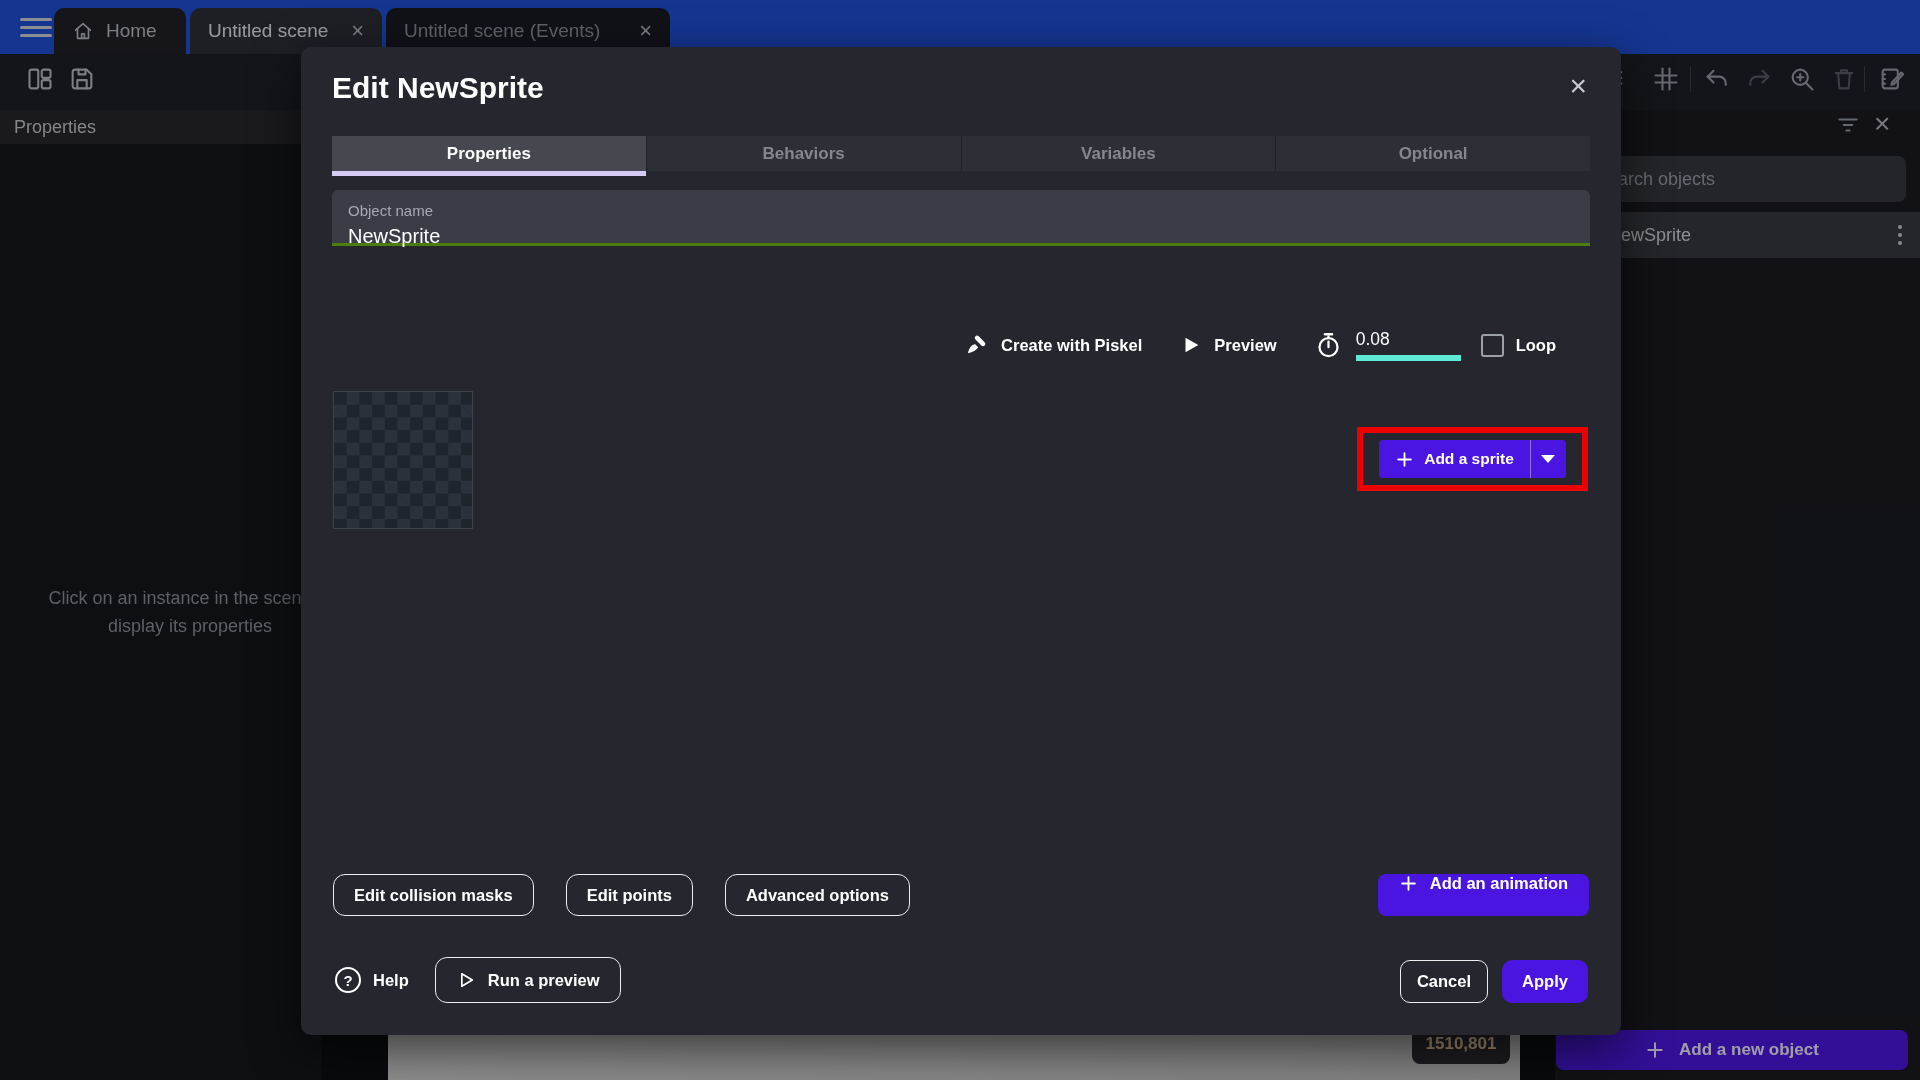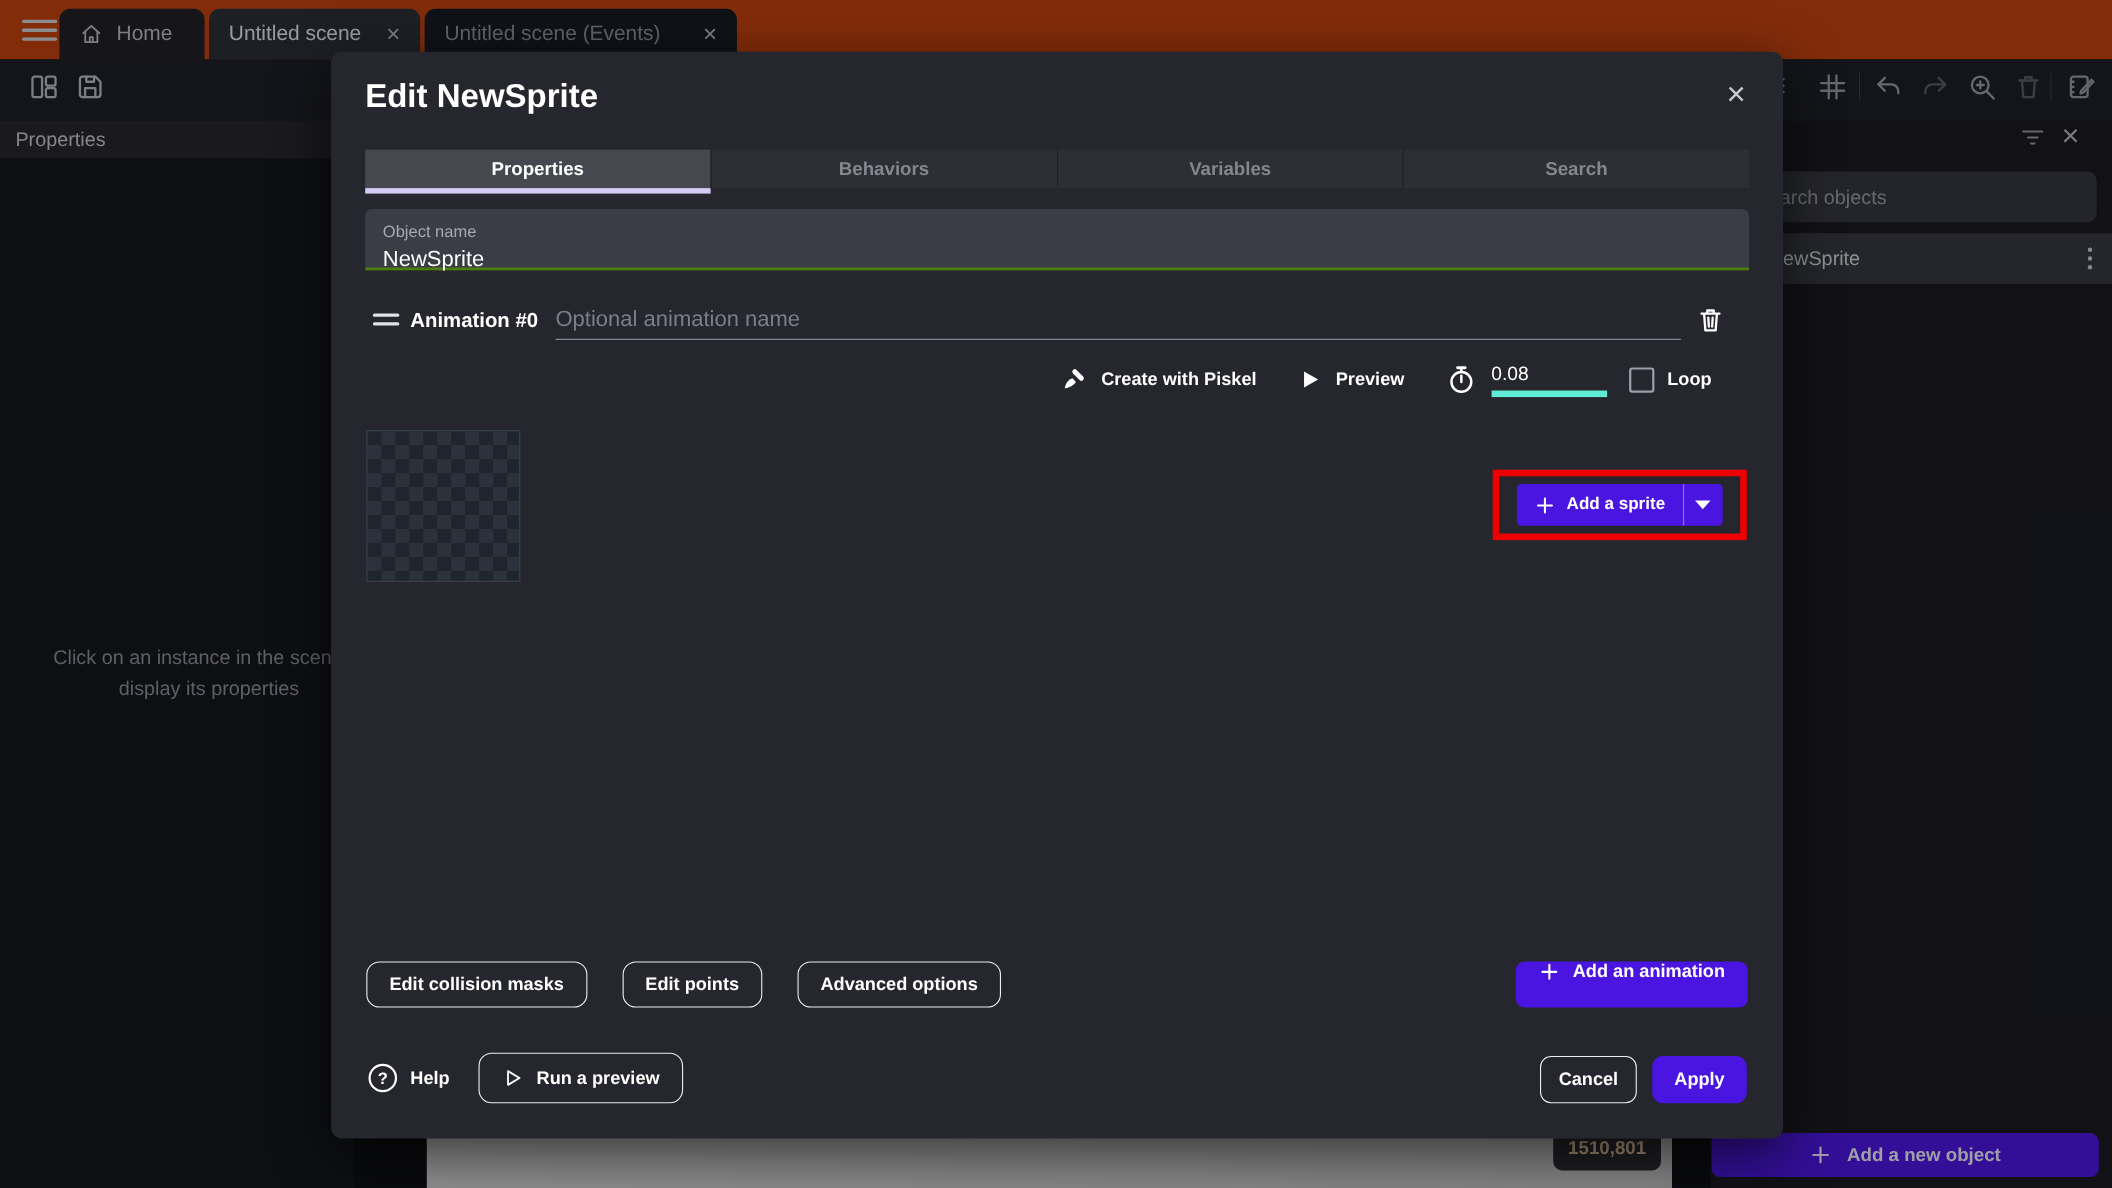--- a/index.html
+++ b/index.html
@@ -1,21 +1,21 @@
 <!DOCTYPE html>
 <html style="--accent: #4a15e0; --highlight-red: #ec0000; --tab-underline: #d6cbf4;"><head>
 <meta charset="utf-8">
 <style>
   * { margin:0; padding:0; box-sizing:border-box; }
   html,body { width:1920px; height:1080px; overflow:hidden; background:#0c0d10;
     font-family:"Liberation Sans","DejaVu Sans",sans-serif; }
   .stage { position:relative; width:1920px; height:1080px; background:#0c0d10; overflow:hidden; }
 
   
-  .topbar { position:absolute; left:0; top:0; width:1920px; height:54px; background:#c2410c; }
+  .topbar { position:absolute; left:0; top:0; width:1920px; height:54px; background:#1d4ed8; }
   .hamburger { position:absolute; left:20px; top:18px; width:32px; height:20px; cursor:pointer; }
   .hamburger span { display:block; height:3px; background:#d2d4d8; border-radius:2px; margin-bottom:5px; }
   .tab { position:absolute; top:8px; height:46px; display:flex; align-items:center; gap:12px;
          padding:0 18px; border-radius:10px 10px 0 0; font-size:19px; color:#8f929a; }
   .tab-home { left:54px; width:132px; background:#1d1e24; color:#b9bcc1; }
   .tab-scene { left:190px; width:192px; background:#2b2d34; color:#e6e7ea; }
   .tab-events { left:386px; width:284px; background:#181920; }
   .tab-close { font-size:22px; line-height:1; color:#b9bcc1; margin-left:auto; cursor:pointer; }
 
   
@@ -243,39 +243,28 @@
   <div class="overlay"></div>
 
   <div class="modal">
     <div class="modal-title">Edit NewSprite</div>
     <div class="modal-close">×</div>
 
     <div class="mtabs">
       <div class="mtab active">Properties</div>
       <div class="mtab">Behaviors</div>
       <div class="mtab">Variables</div>
-      <div class="mtab">Search</div>
+      <div class="mtab">Optional</div>
     </div>
 
     <div class="name-field">
       <div class="flabel">Object name</div>
       <input value="NewSprite" style="">
     </div>
 
-    <div class="anim-row">
-      <div class="drag-handle">
-          <i></i>
-          <i></i>
-        </div>
-      <div class="anim-label">Animation #0</div>
-      <input class="anim-name-input" placeholder="Optional animation name" style="">
-      <svg class="anim-trash" width="28" height="28" viewBox="0 0 24 24">
-        <path d="M5 7 H19 M9.5 7 V4.5 h5 V7 M7 7 l1 13 h8 l1-13 M10.3 10 l0.4 7 M13.7 10 l-0.4 7" stroke="#fff" stroke-width="1.8" fill="none" stroke-linecap="round" stroke-linejoin="round"></path>
-      </svg>
-    </div>
 
     <div class="piskel-row">
       <svg width="26" height="26" viewBox="0 0 24 24">
         <path d="M13 5.5 L18.5 11" stroke="#fff" stroke-width="4.2" stroke-linecap="round"></path>
         <path d="M11 11 q-5 1.5 -6.5 8.5 q7 -1.5 9.5 -5.5 z" fill="#fff"></path>
       </svg>
       <span class="lbl" style="margin-left:12px">Create with Piskel</span>
       <svg style="margin-left:38px" width="22" height="22" viewBox="0 0 24 24">
         <polygon points="6,4 20,12 6,20" fill="#fff"></polygon>
       </svg>

